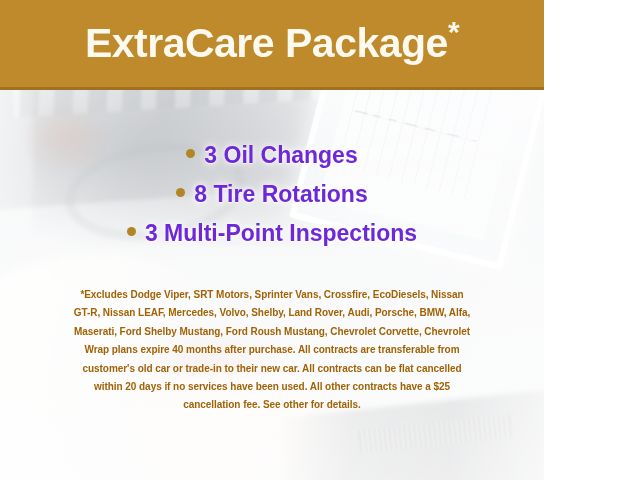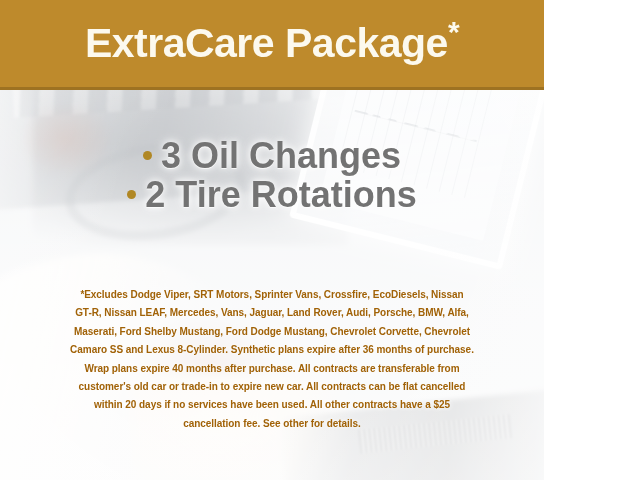--- a/index.html
+++ b/index.html
@@ -255,23 +255,23 @@
     left: 0;
     top: 136px;
     width: 100%;
     z-index: 4;
     text-align: center;
     padding: 0;
     margin: 0;
     list-style: none;
   }
   .benefit-item {
-    font-size: 36px;
+    font-size: 23px;
     font-weight: bold;
-    color: #737373;
+    color: #6d28d9;
     line-height: 39px;
     white-space: nowrap;
     text-shadow:
       0 0 6px rgba(255,255,255,0.95),
       0 0 12px rgba(255,255,255,0.85),
       0 1px 0 rgba(255,255,255,0.7);
   }
   .benefit-item .dot {
     display: inline-block;
     width: 9px;
@@ -335,27 +335,27 @@
     <div class="photo-wash"></div>
     <div class="photo-vignette"></div>
   </div>
 
   <div class="header-band">
     <h1 class="header-title"><span>ExtraCare Package</span><span class="asterisk">*</span></h1>
   </div>
 
   <ul class="benefits">
     <li class="benefit-item"><span class="dot"></span><span>3 Oil Changes</span></li>
-    <li class="benefit-item"><span class="dot"></span><span>2 Tire Rotations</span></li>
+    <li class="benefit-item"><span class="dot"></span><span>8 Tire Rotations</span></li>
+    <li class="benefit-item"><span class="dot"></span><span>3 Multi-Point Inspections</span></li>
   </ul>
 
   <div class="disclaimer">
     <div class="disclaimer-line">*Excludes Dodge Viper, SRT Motors, Sprinter Vans, Crossfire, EcoDiesels, Nissan</div>
-    <div class="disclaimer-line">GT-R, Nissan LEAF, Mercedes, Vans, Jaguar, Land Rover, Audi, Porsche, BMW, Alfa,</div>
-    <div class="disclaimer-line">Maserati, Ford Shelby Mustang, Ford Dodge Mustang, Chevrolet Corvette, Chevrolet</div>
-    <div class="disclaimer-line">Camaro SS and Lexus 8-Cylinder. Synthetic plans expire after 36 months of purchase.</div>
+    <div class="disclaimer-line">GT-R, Nissan LEAF, Mercedes, Volvo, Shelby, Land Rover, Audi, Porsche, BMW, Alfa,</div>
+    <div class="disclaimer-line">Maserati, Ford Shelby Mustang, Ford Roush Mustang, Chevrolet Corvette, Chevrolet</div>
     <div class="disclaimer-line">Wrap plans expire 40 months after purchase. All contracts are transferable from</div>
-    <div class="disclaimer-line">customer's old car or trade-in to expire new car. All contracts can be flat cancelled</div>
+    <div class="disclaimer-line">customer's old car or trade-in to their new car. All contracts can be flat cancelled</div>
     <div class="disclaimer-line">within 20 days if no services have been used. All other contracts have a $25</div>
     <div class="disclaimer-line">cancellation fee. See other for details.</div>
   </div>
 
 </div>
 
 </body></html>

